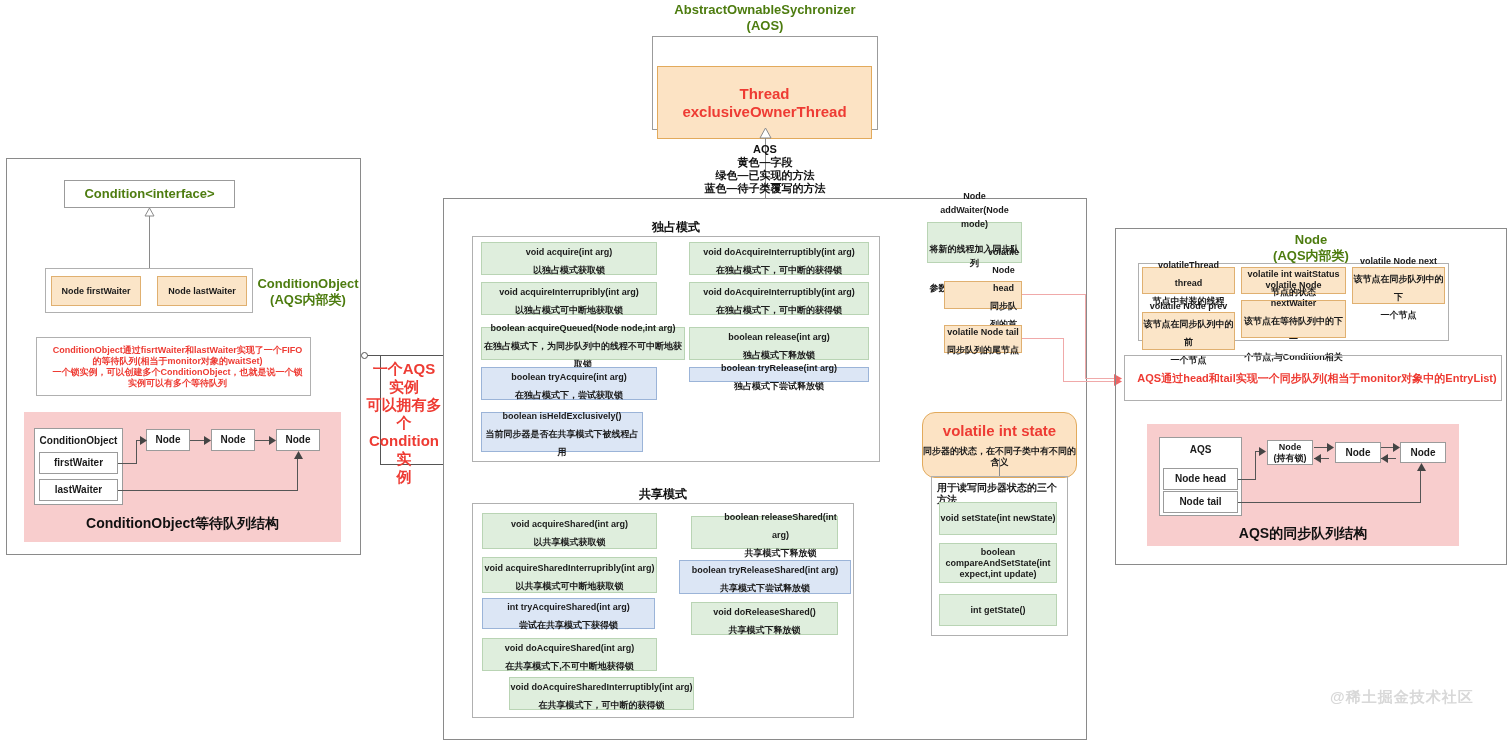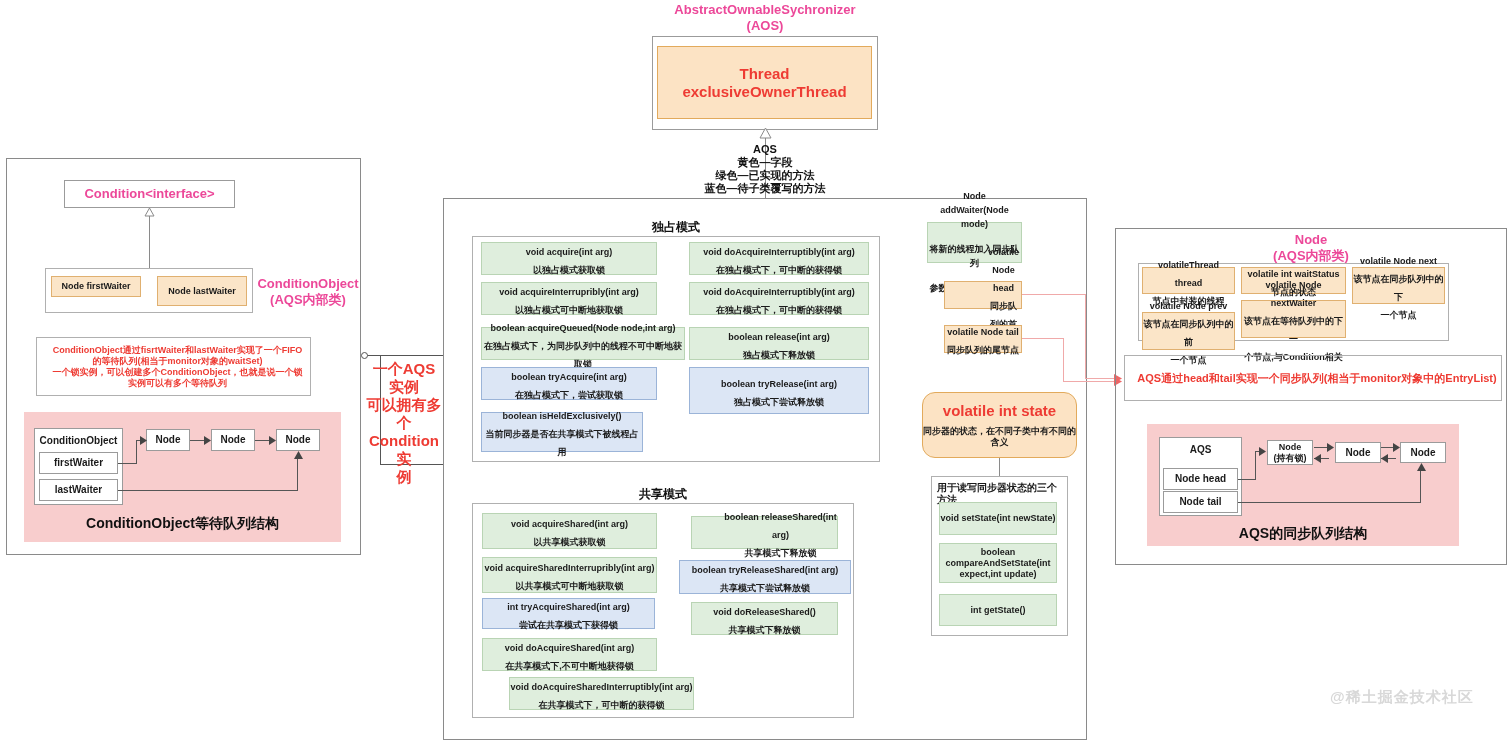--- a/index.html
+++ b/index.html
@@ -14,30 +14,30 @@
     overflow:hidden;
   }
   .abs{position:absolute;box-sizing:border-box;}
   .ctr{display:flex;align-items:center;justify-content:center;text-align:center;}
 
   
   .plain{background:#ffffff;border:1px solid #9b9b9b;}
   .green{background:#dfeedd;border:1px solid #b9d4b4;}
   .blue{background:#dce6f5;border:1px solid #9bb4d8;}
   .orange{background:#fbe5c8;border:1px solid #e0b070;}
-  .orangebig{background:#fce3c4;border:1px solid #e2aa5c;}
+  .orangebig{background:#fce3c4;border:1px solid #e2aa5c;margin-top:20px;}
   .pink{background:#f8cdcd;border:1px solid #f8cdcd;}
   .outline{background:transparent;border:1px solid #8a8a8a;}
   .outline2{background:transparent;border:1px solid #b0b0b0;padding-left:8px;}
 
   .t10{font-size:10px;line-height:12px;font-weight:bold;color:#1a1a1a;}
   .t9{font-size:9px;line-height:11px;font-weight:bold;color:#1a1a1a;}
   .t11{font-size:11px;line-height:13px;font-weight:bold;color:#111;}
   .t12{font-size:12px;line-height:15px;font-weight:bold;color:#111;}
-  .t13{font-size:13px;line-height:16px;font-weight:bold;color:#ec4899;text-align:right;}
+  .t13{font-size:13px;line-height:16px;font-weight:bold;color:#4d7c0f;text-align:right;}
   .t14{font-size:14px;line-height:17px;font-weight:bold;color:#111;}
   .red{color:#ee3b33;}
   .redbig{font-size:15px;line-height:18px;font-weight:bold;color:#ee3b33;}
 
   .vline{position:absolute;background:#8a8a8a;width:1px;}
   .rline{position:absolute;background:#f0a9a9;}
   .kline{position:absolute;background:#555;}
 
   .wm{color:#d8d8d8;font-size:15px;font-weight:bold;letter-spacing:1px;}
   .lbl{white-space:pre-line;}
@@ -72,21 +72,21 @@
 
   <div class="abs plain ctr" style="left:64px;top:180px;width:171px;height:28px;">
     <span class="t13">Condition&lt;interface&gt;</span>
   </div>
   <div class="vline" style="left:149px;top:215px;height:53px;"></div>
   <svg class="abs" style="left:144px;top:208px;width:11px;height:9px;" viewBox="0 0 11 9">
     <polygon points="5.5,0 10,8 1,8" fill="#ffffff" stroke="#8a8a8a" stroke-width="1"></polygon>
   </svg>
 
   <div class="abs outline2" style="left:45px;top:268px;width:208px;height:45px;"></div>
-  <div class="abs orange ctr" style="left:51px;top:276px;width:90px;height:21px;">
+  <div class="abs orange ctr" style="left:51px;top:276px;width:90px;height:30px;">
     <span class="t9">Node firstWaiter</span>
   </div>
   <div class="abs orange ctr" style="left:157px;top:276px;width:90px;height:30px;">
     <span class="t9">Node lastWaiter</span>
   </div>
   <div class="abs ctr t13 lbl" style="left:258px;top:275px;width:100px;height:34px;flex-direction:column;">
     <div>ConditionObject</div>
     <div>(AQS内部类)</div>
   </div>
 
@@ -181,21 +181,21 @@
   </div>
   <div class="abs green ctr" style="left:481px;top:327px;width:204px;height:33px;">
     <div class="lbl"><span class="t9">boolean acquireQueued(Node node,int arg)</span><br><span class="t9">在独占模式下，为同步队列中的线程不可中断地获取锁</span></div>
   </div>
   <div class="abs green ctr" style="left:689px;top:327px;width:180px;height:33px;">
     <div class="lbl"><span class="t9">boolean release(int arg)</span><br><span class="t9">独占模式下释放锁</span></div>
   </div>
   <div class="abs blue ctr" style="left:481px;top:367px;width:176px;height:33px;">
     <div class="lbl"><span class="t9">boolean tryAcquire(int arg)</span><br><span class="t9">在独占模式下，尝试获取锁</span></div>
   </div>
-  <div class="abs blue ctr" style="left:689px;top:367px;width:180px;height:47px;">
+  <div class="abs blue ctr" style="left:689px;top:367px;width:180px;height:15px;">
     <div class="lbl"><span class="t9">boolean tryRelease(int arg)</span><br><span class="t9">独占模式下尝试释放锁</span></div>
   </div>
   <div class="abs blue ctr" style="left:481px;top:412px;width:162px;height:40px;">
     <div class="lbl"><span class="t9">boolean isHeldExclusively()</span><br><span class="t9">当前同步器是否在共享模式下被线程占用</span></div>
   </div>
 
   <div class="abs ctr t12" style="left:472px;top:485px;width:382px;height:18px;">
     <span>共享模式</span>
   </div>
   <div class="abs outline2" style="left:472px;top:503px;width:382px;height:215px;"></div>

